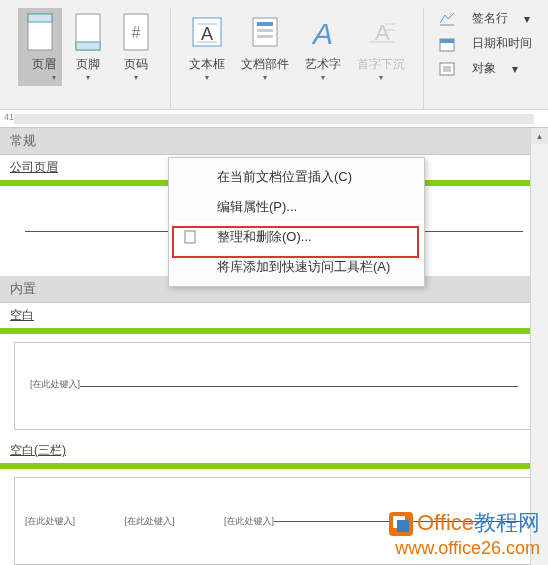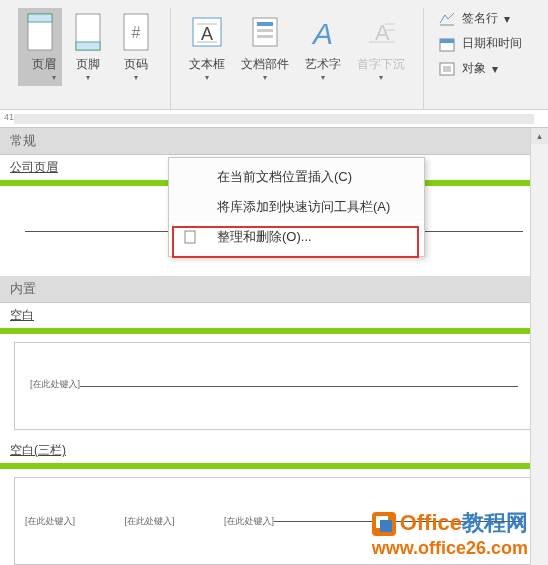--- a/index.html
+++ b/index.html
@@ -8,21 +8,21 @@
 .ribbon { background: #f1f1f1; height: 110px; border-bottom: 1px solid #d4d4d4; display: flex; padding-top: 8px; padding-left: 18px; }
 .ribbon-group { display: flex; align-items: flex-start; gap: 4px; padding-right: 12px; border-right: 1px solid #d4d4d4; }
 .ribbon-group:last-child { border-right: none; }
 .ribbon-btn { display: flex; flex-direction: column; align-items: center; padding: 4px 6px; cursor: pointer; font-size: 12px; color: #444; }
 .ribbon-btn.selected { background: #c5c5c5; align-items: flex-end; }
 .ribbon-btn .icon { width: 32px; height: 40px; margin-bottom: 4px; }
 .ribbon-btn .label { display: flex; align-items: center; gap: 2px; }
 .ribbon-btn .dd { font-size: 8px; color: #666; }
 .dim { color: #bbb; }
 .ribbon-right { display: flex; flex-direction: column; gap: 4px; padding-left: 10px; font-size: 12px; }
-.ribbon-right-item { display: flex; align-items: center; gap: 6px; color: #444; padding: 2px 4px; }
+.ribbon-right-item { display: flex; align-items: center; gap: 16px; color: #444; padding: 2px 4px; }
 
 .ruler { background: #fff; height: 18px; border-bottom: 1px solid #c8c8c8; position: relative; }
 .ruler-mark { position: absolute; left: 4px; top: 2px; font-size: 9px; color: #888; }
 .ruler-bar { position: absolute; left: 14px; right: 14px; top: 4px; height: 10px; background: #e8e8e8; }
 
 .gallery { position: relative; background: #fff; }
 .gallery-header { background: #dcdcdc; padding: 4px 10px; font-size: 13px; color: #666; border-bottom: 1px solid #c8c8c8; }
 .gallery-subheader { padding: 4px 10px; font-size: 12px; color: #444; border-bottom: 6px solid #84cc16; text-decoration: underline; }
 .gallery-preview { margin: 8px 14px; border: 1px solid transparent; padding: 10px; height: 74px; position: relative; background: #fff; }
 .gallery-preview.company { display: flex; align-items: center; justify-content: center; }
@@ -38,21 +38,21 @@
 
 .scrollbar { position: absolute; right: 0; top: 128px; width: 18px; bottom: 0; background: #f1f1f1; border-left: 1px solid #d4d4d4; }
 .scroll-up { position: absolute; top: 0; left: 0; right: 0; height: 16px; background: #e8e8e8; display: flex; align-items: center; justify-content: center; font-size: 9px; color: #666; }
 
 .gallery-preview.blank { border: 1px solid #c8c8c8; height: 88px; display: flex; align-items: center; justify-content: center; }
 .blank-line { width: 88%; height: 1px; background: #555; }
 .blank-text { font-size: 9px; color: #666; transform: translateY(-2px); }
 .blank3 { display: flex; justify-content: space-between; width: 88%; }
 .blank3 span { font-size: 9px; color: #666; }
 
-.watermark { position: absolute; right: 20px; bottom: 6px; text-align: right; font-weight: bold; z-index: 20; }
+.watermark { position: absolute; right: 8px; bottom: 6px; text-align: right; font-weight: normal; z-index: 20; }
 .watermark .l1 { color: #e8740c; font-size: 22px; }
 .watermark .l1 .blue { color: #3a7fbf; }
 .watermark .l2 { color: #e8740c; font-size: 18px; }
 .wm-icon { display: inline-block; width: 24px; height: 24px; background: #e8740c; border-radius: 4px; margin-right: 4px; vertical-align: middle; position: relative; }
 .wm-icon::before { content: ""; position: absolute; width: 12px; height: 12px; background: #fff; top: 4px; left: 4px; }
 .wm-icon::after { content: ""; position: absolute; width: 12px; height: 12px; background: #3a7fbf; bottom: 4px; right: 4px; }
 </style>
 </head>
 <body>
 
@@ -195,30 +195,34 @@
   </div>
 </div>
 
 <div class="context-menu">
   <div class="context-item">
     <span class="ci-icon"></span>
     <span>在当前文档位置插入(C)</span>
   </div>
   <div class="context-item">
     <span class="ci-icon"></span>
-    <span>将库添加到快速访问工具栏(A)</span>
+    <span>编辑属性(P)...</span>
   </div>
   <div class="context-item highlighted">
     <span class="ci-icon">
       <svg width="16" height="16">
           <rect x="3" y="2" width="10" height="12" fill="#fff" stroke="#888"></rect>
         </svg>
     </span>
     <span>整理和删除(O)...</span>
   </div>
+  <div class="context-item">
+    <span class="ci-icon"></span>
+    <span>将库添加到快速访问工具栏(A)</span>
+  </div>
 </div>
 <div class="highlight-box"></div>
 
 <div class="scrollbar">
   <div class="scroll-up">▴</div>
 </div>
 
 <div class="watermark">
   <div class="l1">
     <span class="wm-icon"></span><span>Office</span><span class="blue">教程网</span>

